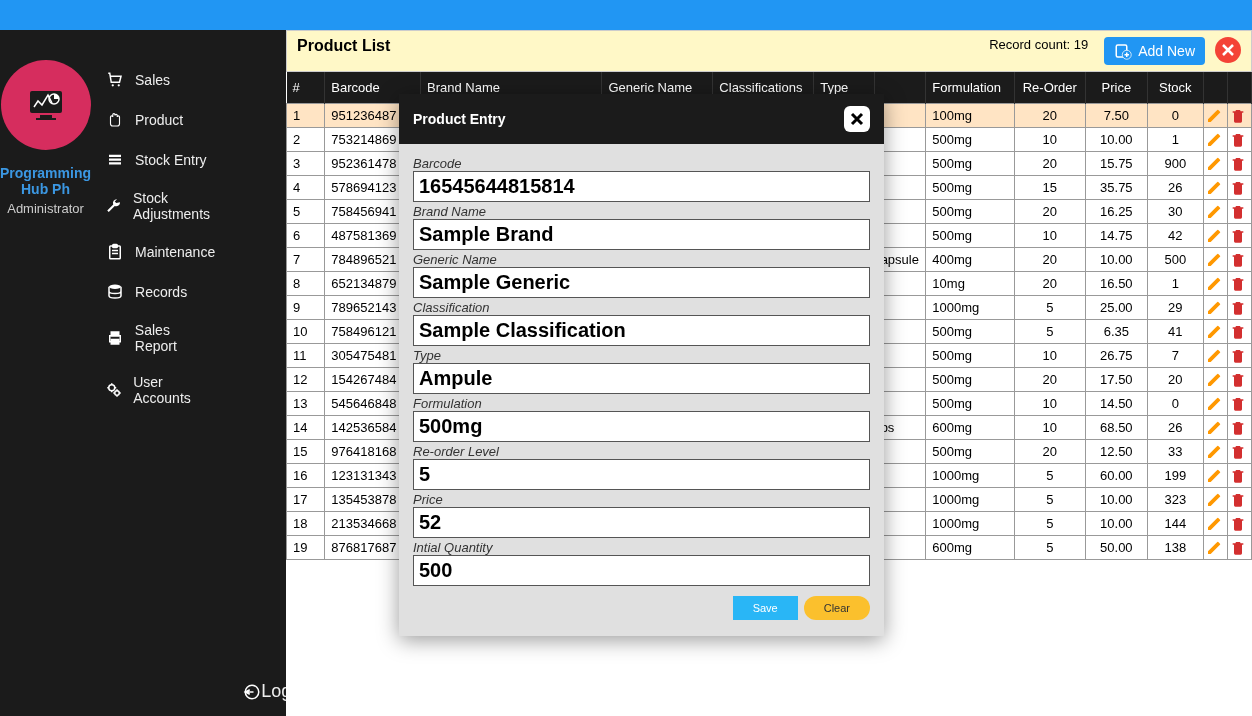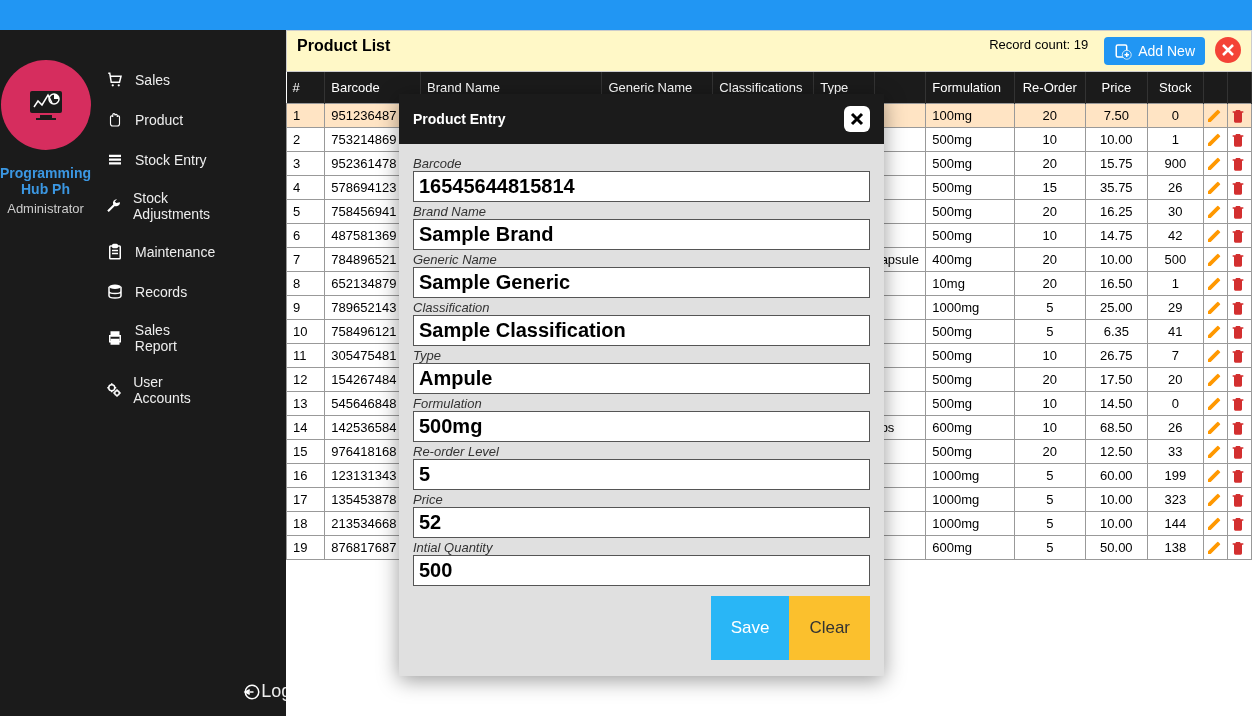--- a/index.html
+++ b/index.html
@@ -45,23 +45,23 @@
 .del-icon { color: #d32f2f; cursor: pointer; }
 .modal { position: absolute; top: 64px; left: 113px; width: 485px; background: #e0e0e0; box-shadow: 0 4px 20px rgba(0,0,0,0.4); }
 .modal-header { background: #1b1b1b; color: #fff; padding: 12px 14px; display: flex; align-items: center; }
 .modal-header .title { font-weight: bold; font-size: 14px; flex: 1; }
 .modal-close { width: 26px; height: 26px; background: #fff; border-radius: 6px; display: flex; align-items: center; justify-content: center; cursor: pointer; color: #000; font-weight: bold; }
 .modal-body { padding: 12px 14px; }
 .field { margin-bottom: 2px; }
 .field label { font-style: italic; font-size: 13px; color: #333; display: block; }
 .field input { width: 100%; padding: 3px 5px; border: 1px solid #555; font-size: 20px; font-weight: bold; }
 .modal-actions { text-align: right; padding: 8px 0 4px; }
-.btn { border: none; padding: 22px 20px; font-size: 17px; cursor: pointer; }
+.btn { border: none; padding: 6px 20px; font-size: 11px; cursor: pointer; margin-left: 6px; }
 .btn-save { background: #29b6f6; color: #fff; }
-.btn-clear { background: #fbc02d; color: #333; }
+.btn-clear { background: #fbc02d; color: #333; border-radius: 12px; }
 svg { display: block; }
 </style>
 </head>
 <body>
 
 <div class="topbar"></div>
 <div class="container">
   <div class="sidebar">
     <div class="logo-area">
       <div class="logo-circle">

